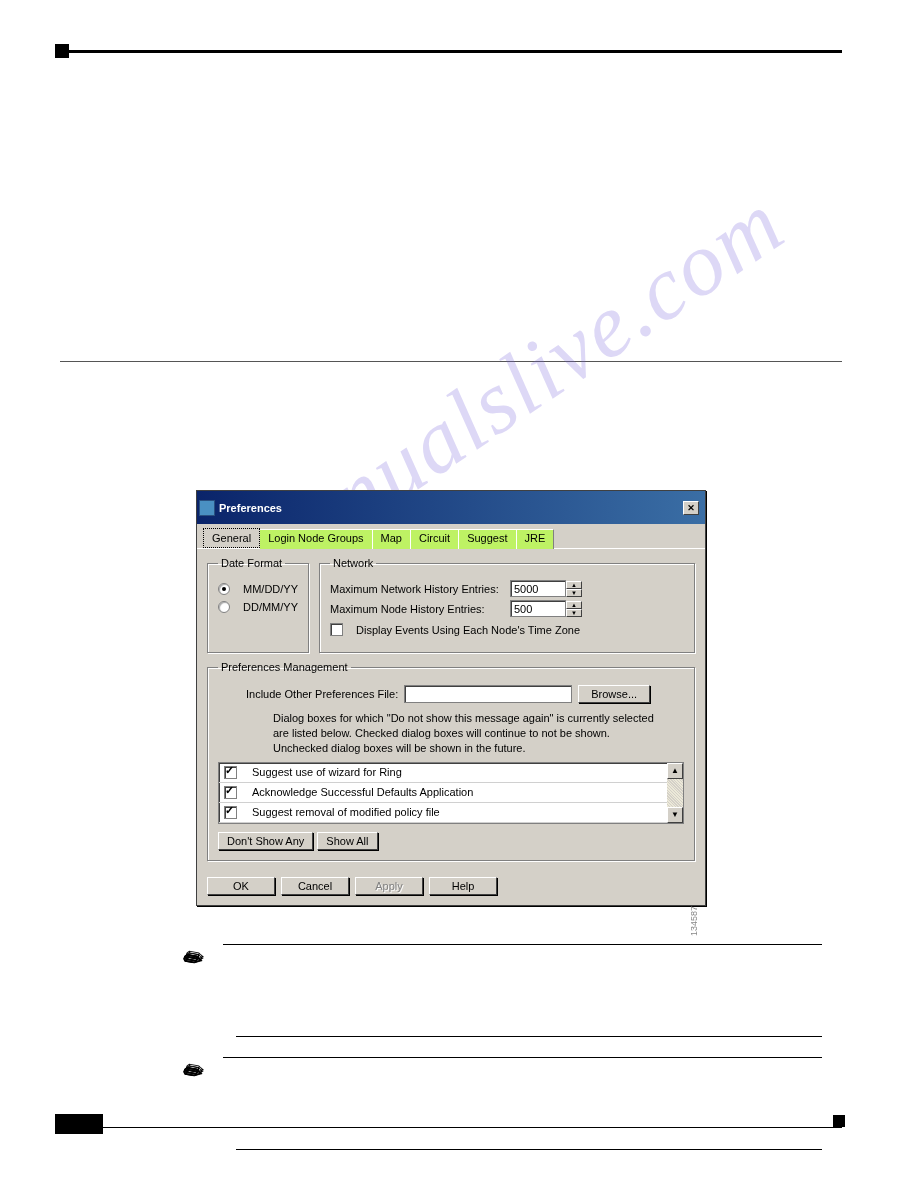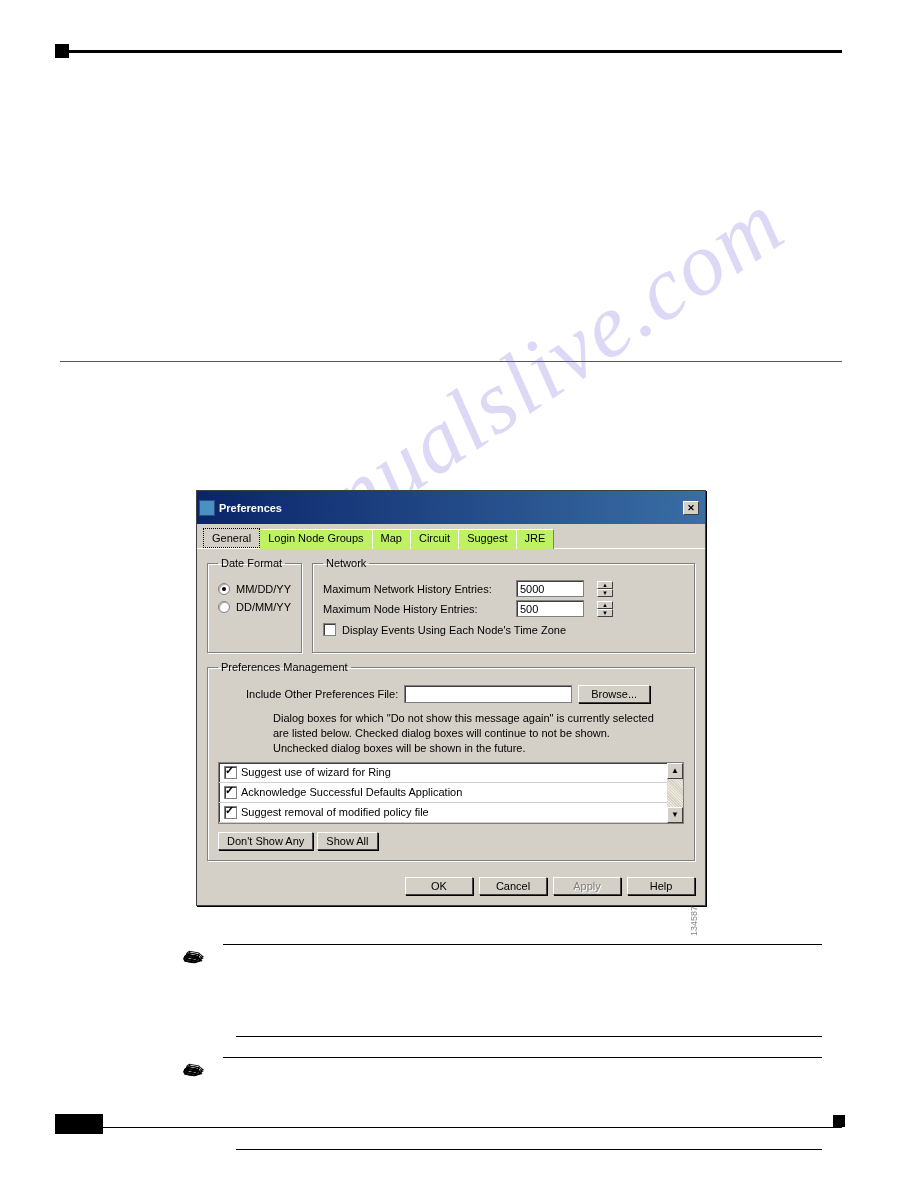--- a/index.html
+++ b/index.html
@@ -168,21 +168,21 @@
     }
     .date-format {
       width: 95px;
     }
     .events {
       flex: 1;
     }
     .radio-row, .check-row {
       display: flex;
       align-items: center;
-      gap: 6px;
+      gap: 13px;
       margin: 6px 0;
       font-size: 11px;
     }
     .radio {
       width: 12px;
       height: 12px;
       border-radius: 50%;
       background: #fff;
       border: 1px solid #808080;
       box-shadow: inset 1px 1px 1px #aaa;
@@ -210,31 +210,31 @@
       position: absolute;
       top: -3px;
       left: 0;
       font-size: 11px;
       color: #000;
       font-weight: bold;
     }
     .event-row {
       display: flex;
       align-items: center;
-      gap: 13px;
+      gap: 0;
       margin: 3px 0;
       font-size: 11px;
     }
     .event-label {
       flex: 0 0 auto;
       text-align: left;
       width: 180px;
     }
     .num-input {
-      width: 68px;
+      width: 56px;
       height: 17px;
       background: #fff;
       border: 1px solid #808080;
       box-shadow: inset 1px 1px 0 #404040;
       padding: 0 3px;
       font-size: 11px;
     }
     .spinner {
       width: 16px;
       display: flex;
@@ -289,21 +289,21 @@
       background: #fff;
       display: flex;
     }
     .checklist-items {
       flex: 1;
       padding: 0;
     }
     .checklist-item {
       display: flex;
       align-items: center;
-      gap: 4px;
+      gap: 15px;
       padding: 3px 5px;
       border-bottom: 1px solid #d0d0d0;
       font-size: 11px;
     }
     .scrollbar {
       width: 16px;
       background: #d4d0c8 repeating-linear-gradient(45deg, #ece9d8, #ece9d8 1px, #d4d0c8 1px, #d4d0c8 2px);
       display: flex;
       flex-direction: column;
       justify-content: space-between;
@@ -321,23 +321,23 @@
     .btn-row {
       display: flex;
       gap: 4px;
       margin-top: 8px;
     }
     .btn-small {
       padding: 2px 8px;
     }
     .dialog-buttons {
       display: flex;
-      justify-content: flex-end;
+      justify-content: flex-start;
       gap: 6px;
-      padding: 8px 10px 10px 18px;
+      padding: 8px 10px 10px 10px;
     }
     .btn-dlg {
       width: 68px;
       text-align: center;
     }
     .btn-disabled {
       color: #808080;
       text-shadow: 1px 1px 0 #fff;
     }
     .note-block {

